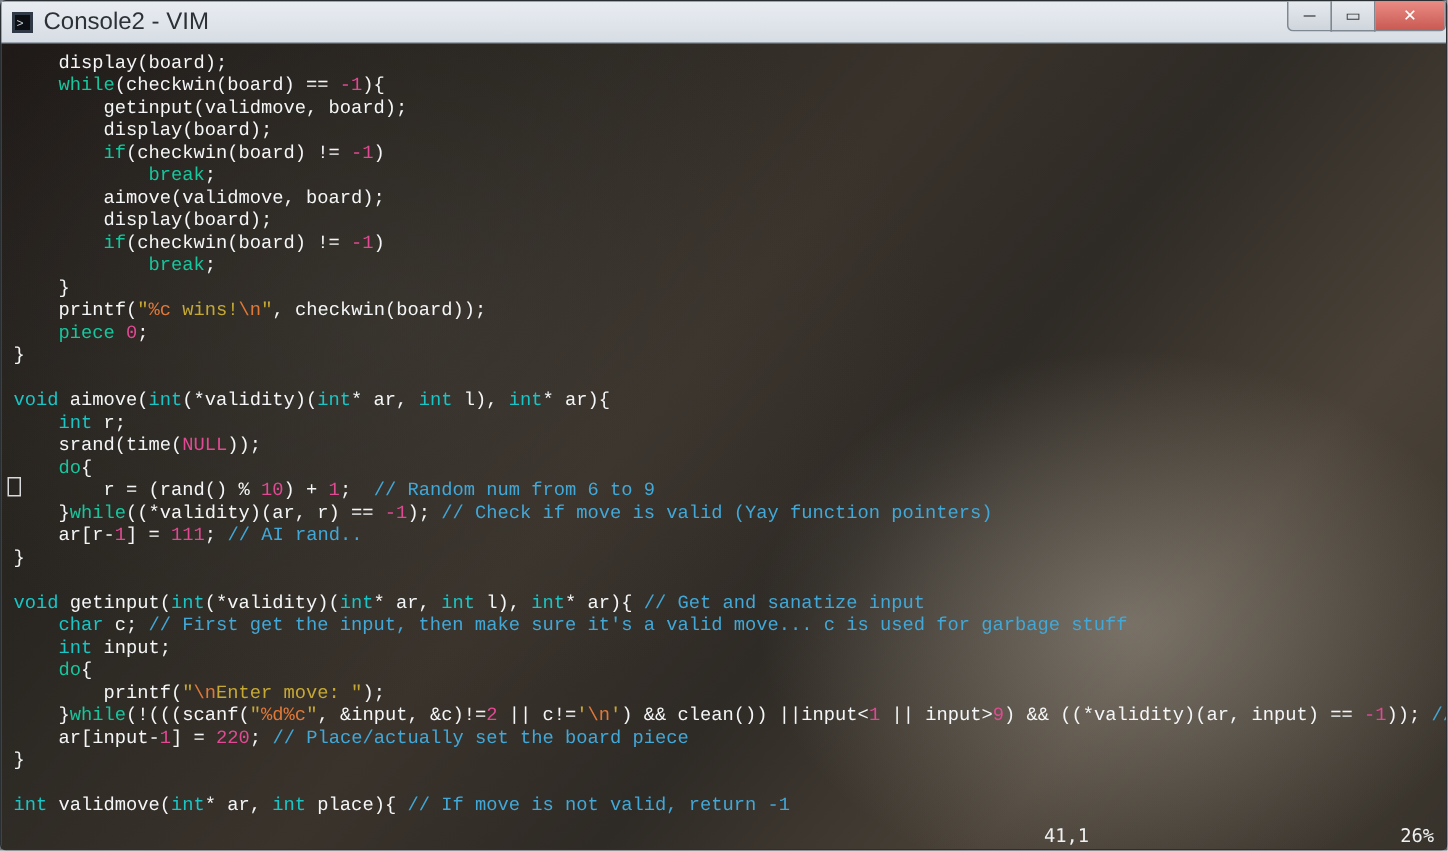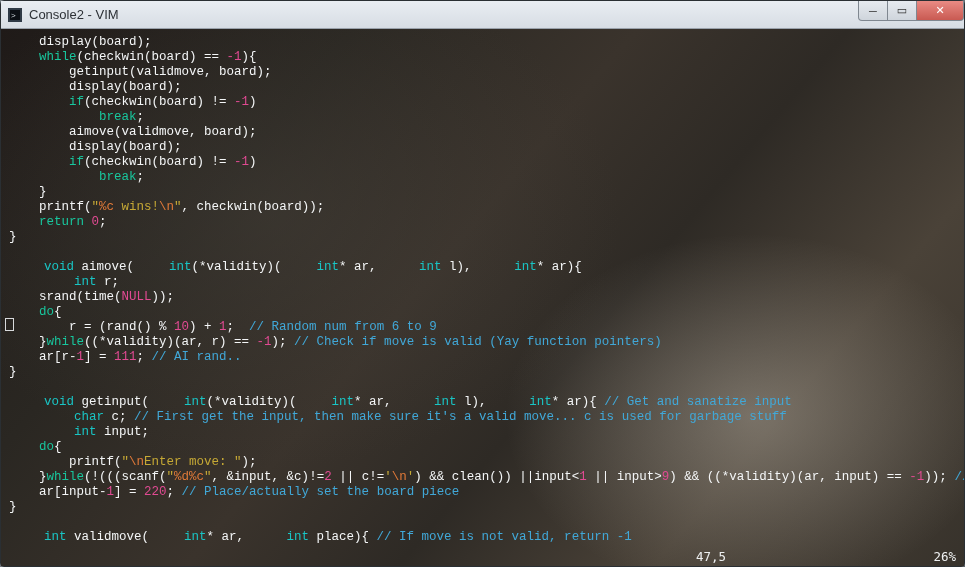--- a/index.html
+++ b/index.html
@@ -23,21 +23,21 @@
   display: flex; align-items: center;
   padding-left: 6px;
   position: relative;
 }
 .titlebar .appicon {
   width: 16px; height: 16px;
   margin-right: 6px;
   display: flex; align-items: center; justify-content: center;
 }
 .titlebar .title {
-  font-size: 13px;
+  font-size: 16px;
   color: #2d3136;
 }
 .winbtns {
   position: absolute; right: 0; top: 0;
   display: flex; height: 20px;
 }
 .winbtn {
   width: 30px; height: 20px;
   border: 1px solid #7f8790;
   border-top: none;
@@ -81,21 +81,21 @@
 }
 .status {
   position: absolute; bottom: 2px; right: 8px;
   font-family: Consolas, monospace;
   font-size: 12.5px;
   color: #eef0f1;
   width: 260px;
   display: flex; justify-content: space-between;
 }
 .k  { color:#18c69d; }
-.t  { color:#19c5c5;margin-left:35px; }
+.t  { color:#19c5c5; }
 .n  { color:#e04a92; }
 .s  { color:#c6a935; }
 .e  { color:#e07938; }
 .c  { color:#41a8d8; }
 .id { color:#f4f6f7; }
 </style>
 </head>
 <body>
 
 <div class="window">
@@ -122,21 +122,21 @@
         <span class="id">getinput(validmove, board);</span>
         <span class="id">display(board);</span>
         <span class="k">if</span><span class="id">(checkwin(board) != </span><span class="n">-1</span><span class="id">)</span>
             <span class="k">break</span><span class="id">;</span>
         <span class="id">aimove(validmove, board);</span>
         <span class="id">display(board);</span>
         <span class="k">if</span><span class="id">(checkwin(board) != </span><span class="n">-1</span><span class="id">)</span>
             <span class="k">break</span><span class="id">;</span>
     <span class="id">}</span>
     <span class="id">printf(</span><span class="s">"</span><span class="e">%c</span><span class="s"> wins!</span><span class="e">\n</span><span class="s">"</span><span class="id">, checkwin(board));</span>
-    <span class="k">return</span><span class="id"> </span><span class="n">0</span><span class="id">;</span>
+    <span class="k">piece</span><span class="id"> </span><span class="n">0</span><span class="id">;</span>
 <span class="id">}</span>
 
 <span class="t">void</span><span class="id"> aimove(</span><span class="t">int</span><span class="id">(*validity)(</span><span class="t">int</span><span class="id">* ar, </span><span class="t">int</span><span class="id"> l), </span><span class="t">int</span><span class="id">* ar){</span>
     <span class="t">int</span><span class="id"> r;</span>
     <span class="id">srand(time(</span><span class="n">NULL</span><span class="id">));</span>
     <span class="k">do</span><span class="id">{</span>
         <span class="id">r = (rand() % </span><span class="n">10</span><span class="id">) + </span><span class="n">1</span><span class="id">;  </span><span class="c">// Random num from 6 to 9</span>
     <span class="id">}</span><span class="k">while</span><span class="id">((*validity)(ar, r) == </span><span class="n">-1</span><span class="id">); </span><span class="c">// Check if move is valid (Yay function pointers)</span>
     <span class="id">ar[r-</span><span class="n">1</span><span class="id">] = </span><span class="n">111</span><span class="id">; </span><span class="c">// AI rand..</span>
 <span class="id">}</span>
@@ -147,18 +147,18 @@
     <span class="k">do</span><span class="id">{</span>
         <span class="id">printf(</span><span class="s">"</span><span class="e">\n</span><span class="s">Enter move: "</span><span class="id">);</span>
     <span class="id">}</span><span class="k">while</span><span class="id">(!(((scanf(</span><span class="s">"</span><span class="e">%d%c</span><span class="s">"</span><span class="id">, &amp;input, &amp;c)!=</span><span class="n">2</span><span class="id"> || c!=</span><span class="s">'</span><span class="e">\n</span><span class="s">'</span><span class="id">) &amp;&amp; clean()) ||input&lt;</span><span class="n">1</span><span class="id"> || input&gt;</span><span class="n">9</span><span class="id">) &amp;&amp; ((*validity)(ar, input) == </span><span class="n">-1</span><span class="id">)); </span><span class="c">// Magic.</span>
     <span class="id">ar[input-</span><span class="n">1</span><span class="id">] = </span><span class="n">220</span><span class="id">; </span><span class="c">// Place/actually set the board piece</span>
 <span class="id">}</span>
 
 <span class="t">int</span><span class="id"> validmove(</span><span class="t">int</span><span class="id">* ar, </span><span class="t">int</span><span class="id"> place){ </span><span class="c">// If move is not valid, return -1</span>
 </div>
     <div class="gutter-box"></div>
     <div class="status">
-      <span>47,5</span>
+      <span>41,1</span>
       <span>26%</span>
     </div>
   </div>
 
 </div>
 
 </body></html>

